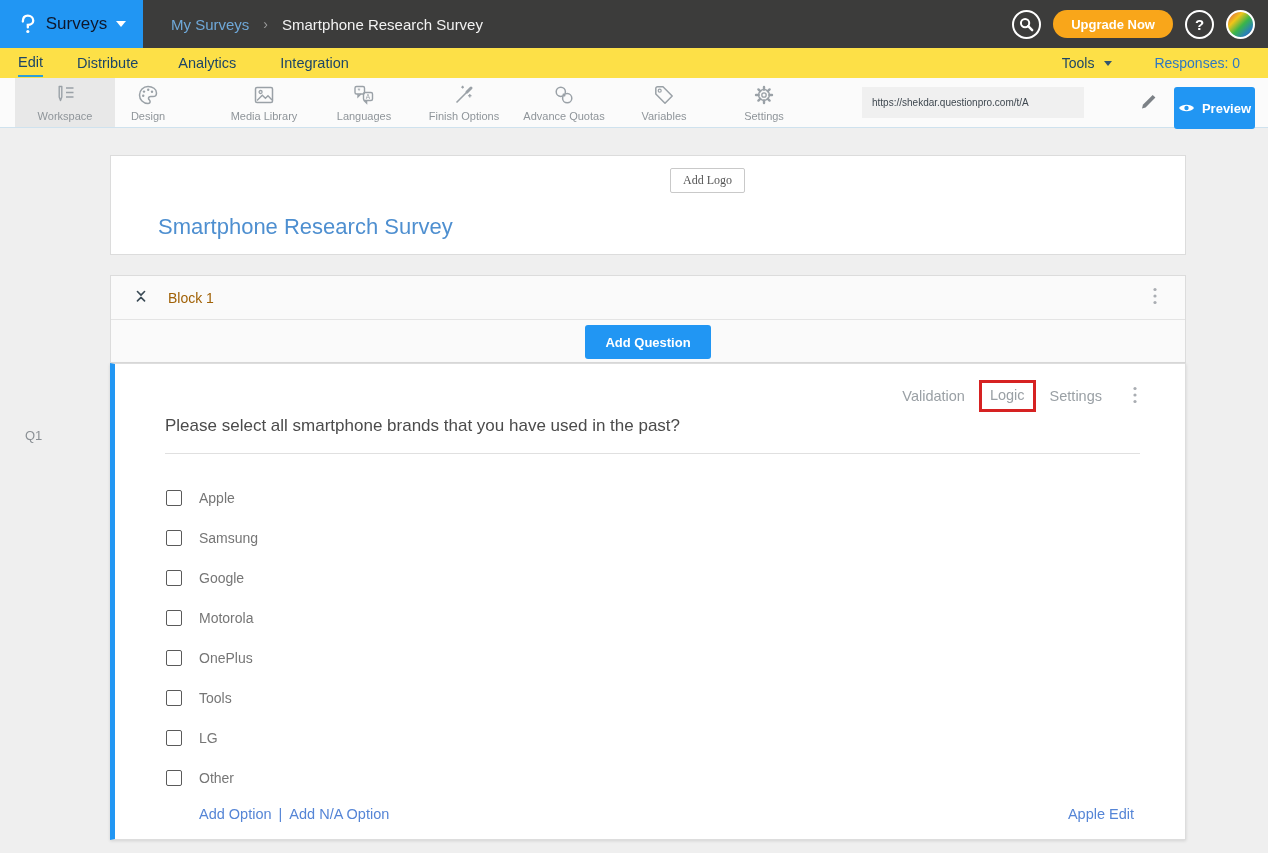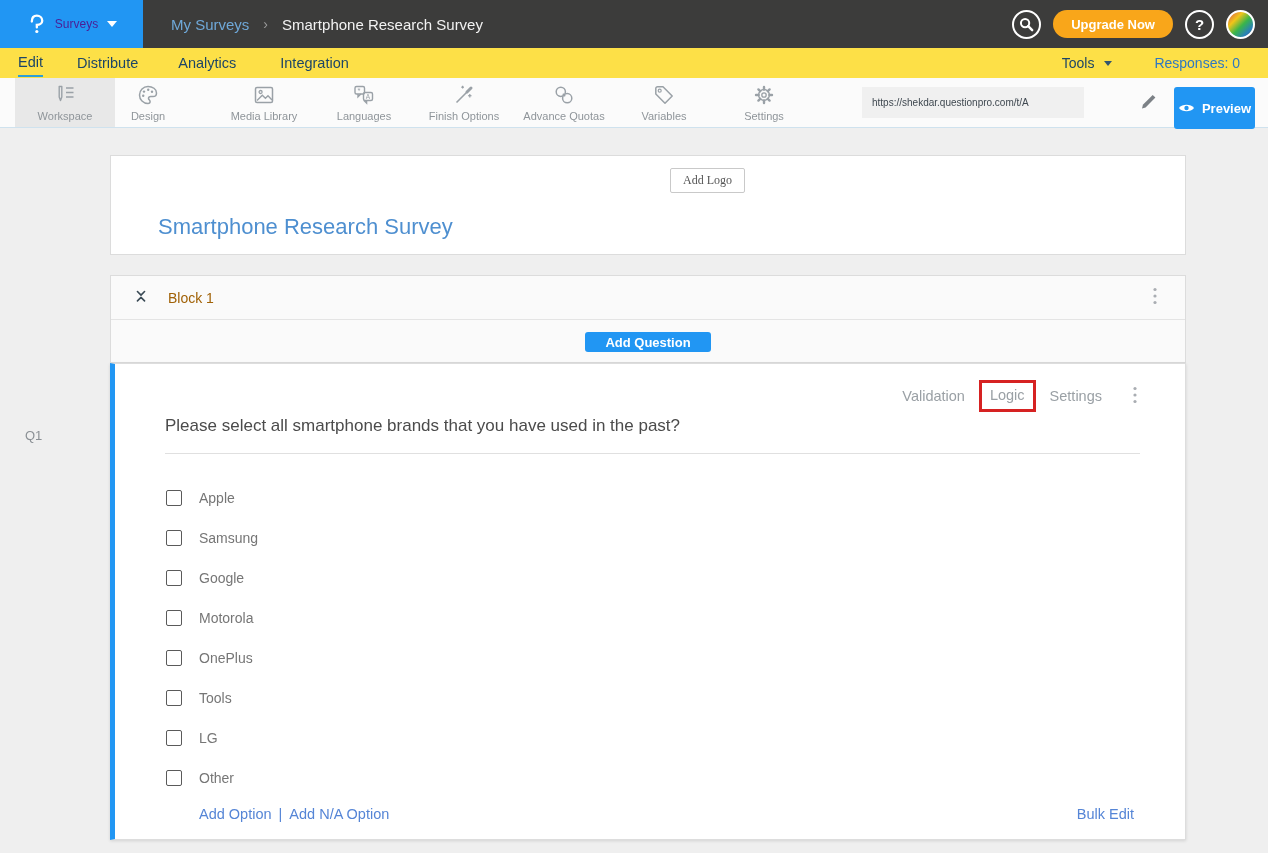--- a/index.html
+++ b/index.html
@@ -3,21 +3,21 @@
 <meta charset="utf-8">
 <style>
   * { margin:0; padding:0; box-sizing:border-box; }
   html,body { width:1268px; height:853px; }
   body { font-family:"Liberation Sans", sans-serif; background:#efefef; overflow:hidden; }
   .screen { position:relative; width:1268px; height:853px; background:#efefef; }
 
   
   .topbar { position:absolute; left:0; top:0; width:1268px; height:48px; background:#3c3c3b; display:flex; align-items:center; }
   .logo-block { width:143px; height:48px; background:#2196f3; display:flex; align-items:center; justify-content:center; gap:9px; cursor:pointer; flex:0 0 auto; }
-  .logo-block .product { color:#4c1d95; font-size:12px; }
+  .logo-block .product { color:#0f172a; font-size:17px; }
   .caret-down { width:0; height:0; border-left:5px solid transparent; border-right:5px solid transparent; border-top:6px solid #fff; }
   .breadcrumb { display:flex; align-items:center; gap:14px; margin-left:28px; font-size:15px; }
   .breadcrumb .parent { color:#6fa8d8; cursor:pointer; }
   .breadcrumb .sep { color:#9a9a9a; font-size:14px; }
   .breadcrumb .current { color:#f2f2f2; }
   .topbar-right { margin-left:auto; display:flex; align-items:center; gap:12px; padding-right:13px; }
   .circle-btn { width:29px; height:29px; border-radius:50%; border:2px solid #fff; background:transparent; display:flex; align-items:center; justify-content:center; cursor:pointer; color:#fff; font-size:15px; font-weight:bold; }
   .upgrade-btn { height:28px; padding:0 18px; border:none; border-radius:14px; background:#f9a61a; color:#fff; font-size:13px; font-weight:bold; cursor:pointer; font-family:"Liberation Sans", sans-serif; }
   .avatar { width:29px; height:29px; border-radius:50%; border:2px solid #fff; background:linear-gradient(135deg,#d9534f 0%,#f0c419 30%,#39b54a 55%,#2980b9 80%,#444 100%); cursor:pointer; }
 
@@ -49,21 +49,21 @@
   .add-logo-btn { position:absolute; left:559px; top:12px; height:25px; padding:0 12px; background:#fff; border:1px solid #c9c9c9; border-radius:2px; font-size:12px; color:#555; cursor:pointer; font-family:Liberation Serif, serif; }
   .survey-title { position:absolute; left:47px; top:58px; font-size:22px; font-weight:400; color:#4e8fd0; cursor:pointer; }
 
   .block-card { position:absolute; left:110px; top:275px; width:1076px; height:88px; background:#fafafa; border:1px solid #dcdcdc; }
   .block-header { position:absolute; left:0; top:0; width:100%; height:44px; border-bottom:1px solid #e4e4e4; display:flex; align-items:center; }
   .collapse-btn { margin-left:20px; background:none; border:none; cursor:pointer; padding:2px; }
   .block-title { margin-left:17px; font-size:14px; color:#a16207; cursor:pointer; }
   .kebab-btn { background:none; border:none; cursor:pointer; padding:4px 6px; }
   .block-header .kebab-btn { margin-left:auto; margin-right:22px; }
   .block-strip { position:absolute; left:0; top:45px; width:100%; height:42px; display:flex; align-items:center; justify-content:center; }
-  .add-question-btn { height:20px; padding:0 20px; background:#2196f3; color:#fff; border:none; border-radius:3px; font-size:13px; font-weight:bold; cursor:pointer; font-family:"Liberation Sans", sans-serif; }
+  .add-question-btn { height:34px; padding:0 20px; background:#2196f3; color:#fff; border:none; border-radius:3px; font-size:13px; font-weight:bold; cursor:pointer; font-family:"Liberation Sans", sans-serif; }
 
   
   .q-label { position:absolute; left:25px; top:428px; font-size:13px; color:#8b9095; }
   .question-card { position:absolute; left:110px; top:363px; width:1076px; height:477px; background:#fff; border:1px solid #ddd; border-left:5px solid #2196f3; box-shadow:0 1px 3px rgba(0,0,0,.12); }
   .q-tabs { position:absolute; top:16px; right:42px; display:flex; align-items:center; gap:13px; }
   .q-tab { font-size:14.5px; color:#9aa0a5; cursor:pointer; }
   .q-tab-annotated { border:3px solid #d62222; padding:3px 8px 5px; margin:0 1px; }
   .q-tabs .kebab-btn { margin-left:12px; }
   .q-text { position:absolute; left:50px; top:52px; font-size:17px; color:#4b4b4b; cursor:text; }
   .q-divider { position:absolute; left:50px; top:89px; width:975px; height:1px; background:#e0e0e0; }
@@ -299,16 +299,16 @@
     <div class="opt-row" style="top:405px">
       <span class="checkbox"></span>
       <span class="opt-label">Other</span>
     </div>
 
     <div class="q-footer-links">
       <a>Add Option</a>
       <span>|</span>
       <a>Add N/A Option</a>
     </div>
-    <a class="bulk-edit">Bulk Edit</a>
+    <a class="bulk-edit">Apple Edit</a>
   </section>
 
 </div>
 
 </body></html>

